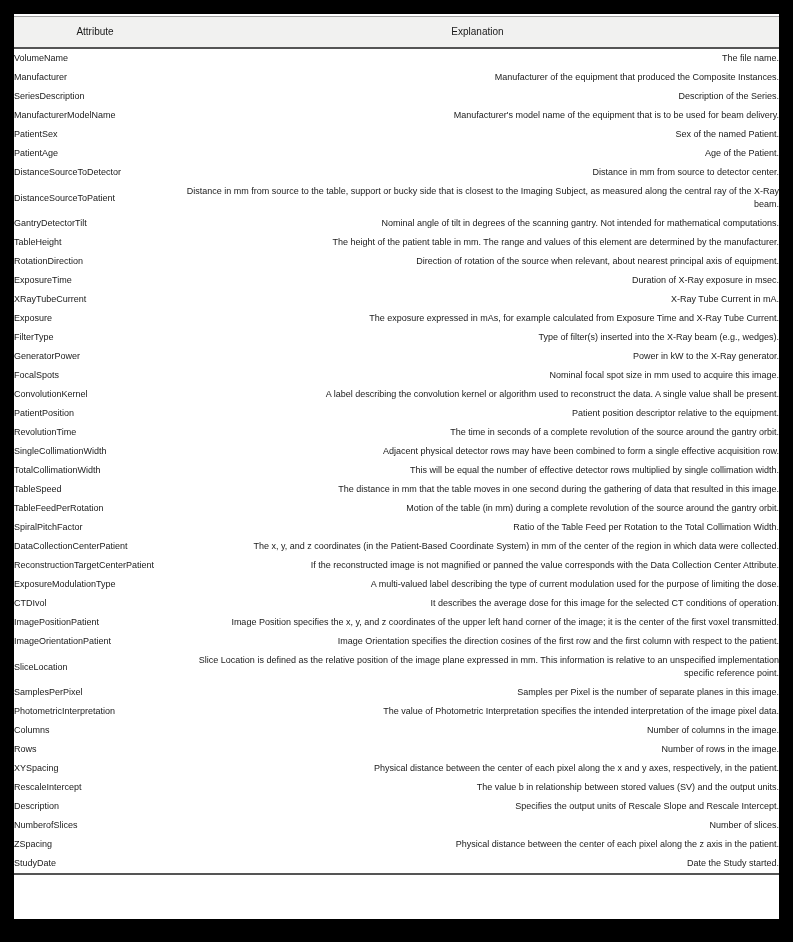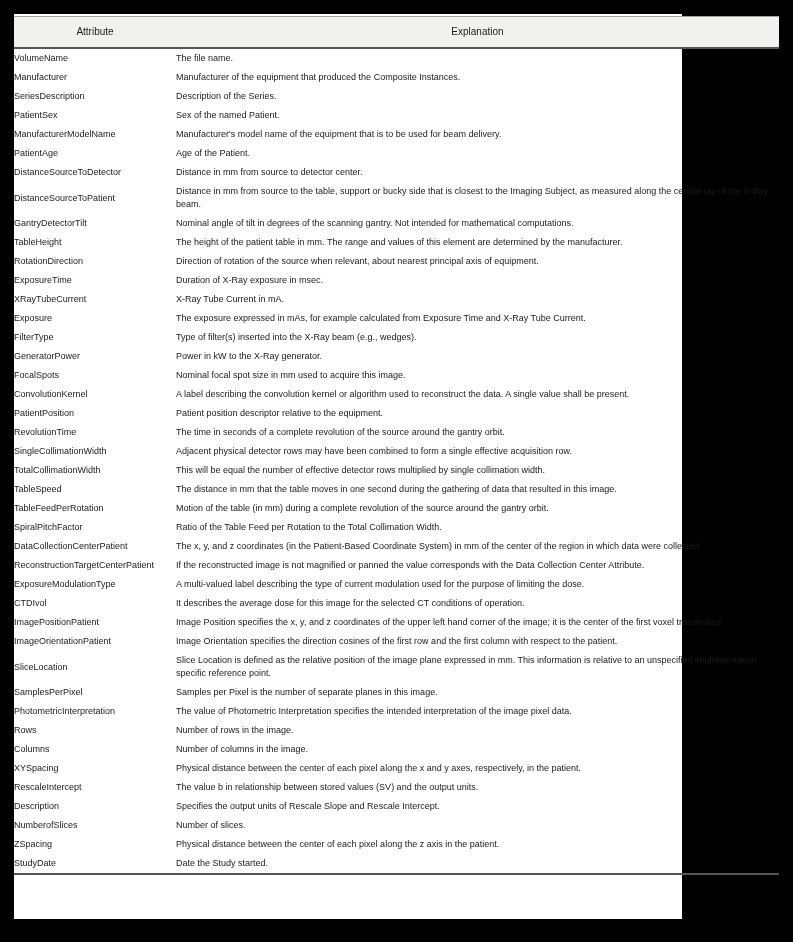--- a/index.html
+++ b/index.html
@@ -11,21 +11,21 @@
     width: 793px;
     height: 942px;
     box-sizing: border-box;
     font-family: "Liberation Sans", "DejaVu Sans", sans-serif;
     -webkit-font-smoothing: antialiased;
   }
   .page {
     position: absolute;
     left: 14px;
     top: 14px;
-    width: 668px;
+    width: 765px;
     min-height: 905px;
     background: #ffffff;
     padding-top: 2px;
     box-sizing: border-box;
   }
   table.attr-table {
     width: 100%;
     border-collapse: collapse;
     table-layout: fixed;
     color: #1a1a1a;
@@ -50,21 +50,21 @@
     line-height: 13px;
     padding: 3px 0;
     vertical-align: middle;
   }
   td.attr-cell {
     text-align: left;
     white-space: nowrap;
     overflow: visible;
   }
   td.expl-cell {
-    text-align: left;
+    text-align: right;
     padding-right: 8px;
     margin-top: 9px;
   }
 </style>
 </head>
 <body>
 
 <div class="page">
   <table class="attr-table">
     <colgroup>
@@ -87,30 +87,30 @@
     <td class="attr-cell">Manufacturer</td>
     <td class="expl-cell">Manufacturer of the equipment that produced the Composite Instances.</td>
   </tr>
 
   <tr>
     <td class="attr-cell">SeriesDescription</td>
     <td class="expl-cell">Description of the Series.</td>
   </tr>
 
   <tr>
+    <td class="attr-cell">ManufacturerModelName</td>
+    <td class="expl-cell">Manufacturer's model name of the equipment that is to be used for beam delivery.</td>
+  </tr>
+
+  <tr>
     <td class="attr-cell">PatientSex</td>
     <td class="expl-cell">Sex of the named Patient.</td>
   </tr>
 
   <tr>
-    <td class="attr-cell">ManufacturerModelName</td>
-    <td class="expl-cell">Manufacturer's model name of the equipment that is to be used for beam delivery.</td>
-  </tr>
-
-  <tr>
     <td class="attr-cell">PatientAge</td>
     <td class="expl-cell">Age of the Patient.</td>
   </tr>
 
 
   <tr>
     <td class="attr-cell">DistanceSourceToDetector</td>
     <td class="expl-cell">Distance in mm from source to detector center.</td>
   </tr>
 
@@ -243,27 +243,27 @@
     <td class="attr-cell">SamplesPerPixel</td>
     <td class="expl-cell">Samples per Pixel is the number of separate planes in this image.</td>
   </tr>
 
   <tr>
     <td class="attr-cell">PhotometricInterpretation</td>
     <td class="expl-cell">The value of Photometric Interpretation specifies the intended interpretation of the image pixel data.</td>
   </tr>
 
   <tr>
+    <td class="attr-cell">Columns</td>
+    <td class="expl-cell">Number of columns in the image.</td>
+  </tr>
+
+  <tr>
     <td class="attr-cell">Rows</td>
     <td class="expl-cell">Number of rows in the image.</td>
-  </tr>
-
-  <tr>
-    <td class="attr-cell">Columns</td>
-    <td class="expl-cell">Number of columns in the image.</td>
   </tr>
 
   <tr>
     <td class="attr-cell">XYSpacing</td>
     <td class="expl-cell">Physical distance between the center of each pixel along the x and y axes, respectively, in the patient.</td>
   </tr>
 
   <tr>
     <td class="attr-cell">RescaleIntercept</td>
     <td class="expl-cell">The value b in relationship between stored values (SV) and the output units.</td>

